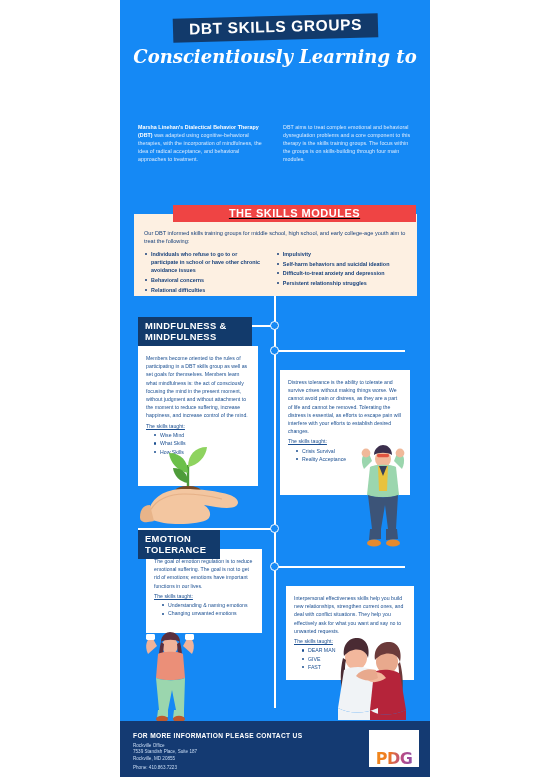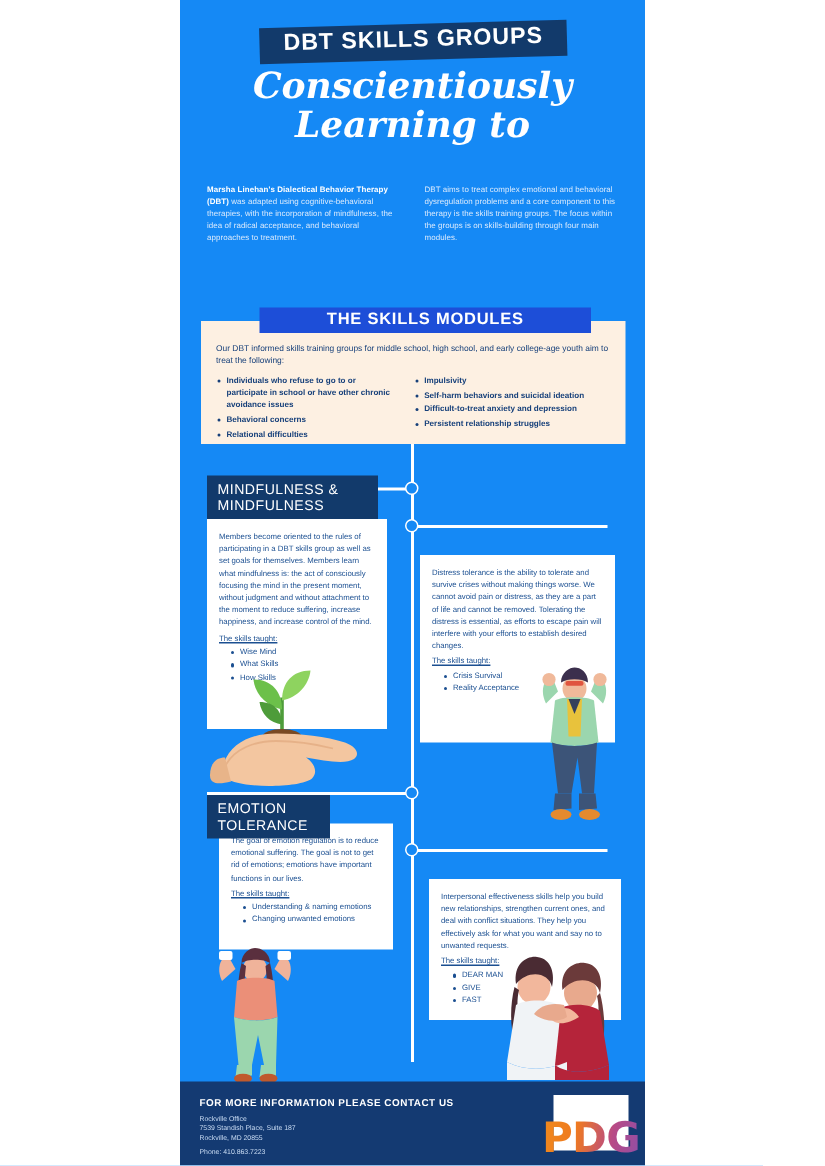--- a/index.html
+++ b/index.html
@@ -43,21 +43,21 @@
     font-family: "Liberation Sans", sans-serif;
   }
   .hdr-script {
     position: absolute;
     left: 10px; top: 44px;
     width: 290px;
     text-align: center;
     color: #ffffff;
     font-family: "DejaVu Serif", serif;
     font-style: italic;
-    font-size: 24px;
+    font-size: 18px;
     line-height: 26px;
     font-weight: bold;
   }
 
   
   .intro {
     position: absolute;
     left: 18px; top: 123px;
     width: 276px;
     display: flex;
@@ -69,23 +69,24 @@
     font-size: 5.3px;
     line-height: 8.1px;
     letter-spacing: 0.05px;
   }
   .intro-col b { color: #ffffff; font-weight: bold; }
 
   
   .mod-band {
     position: absolute;
     left: 53px; top: 205px;
-    width: 221px; height: 17px;
-    background: #1d4ed8;
+    width: 243px; height: 17px;
+    background: #ef4444;
     z-index: 3;
+    text-decoration: underline;
   }
   .mod-band span {
     display: block;
     text-align: center;
     color: #fff;
     font-size: 11px;
     font-weight: bold;
     letter-spacing: 0.5px;
     line-height: 17px;
   }
@@ -154,21 +155,21 @@
   .m-band {
     position: absolute;
     background: #123a6b;
     padding: 3px 7px 4px 7px;
     z-index: 5;
   }
   .m-band span {
     display: block;
     color: #ffffff;
     font-size: 9.4px;
-    font-weight: normal;
+    font-weight: bold;
     letter-spacing: 0.35px;
     line-height: 11px;
     white-space: nowrap;
   }
   .m-card {
     position: absolute;
     background: #ffffff;
     z-index: 3;
     padding: 8px 8px 6px 8px;
   }
@@ -236,21 +237,21 @@
   .f-logo {
     position: absolute;
     right: 11px; top: 9px;
     width: 50px; height: 37px;
     background: #ffffff;
     display: flex;
     align-items: center;
     justify-content: center;
   }
   .f-logo span {
-    font-size: 28px;
+    font-size: 16px;
     font-weight: bold;
     letter-spacing: -0.5px;
     background: linear-gradient(100deg, #f08a1c 0%, #ef7a20 35%, #b84a86 70%, #8e4fa8 100%);
     -webkit-background-clip: text;
     background-clip: text;
     color: transparent;
     font-family: "DejaVu Sans", sans-serif;
     margin-top: 20px;
   }
 </style>

